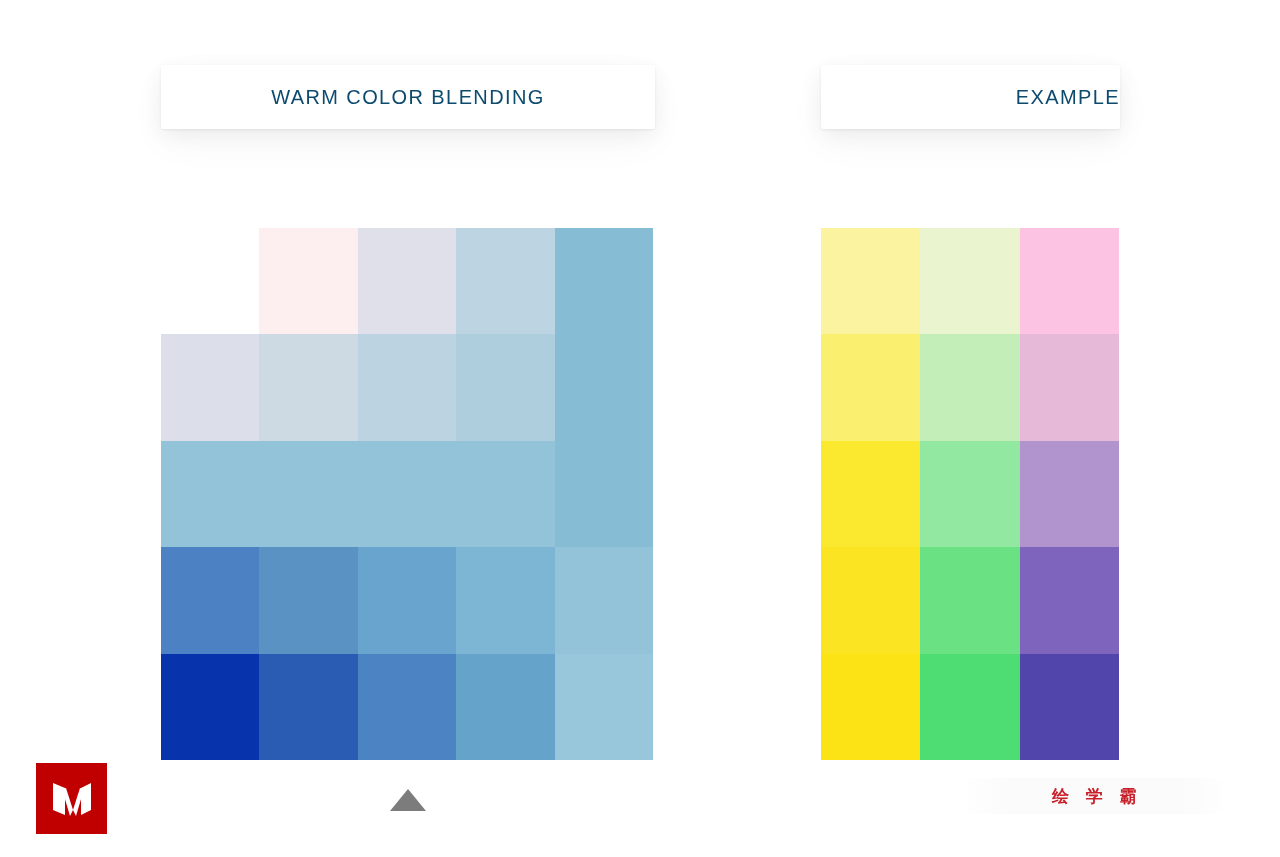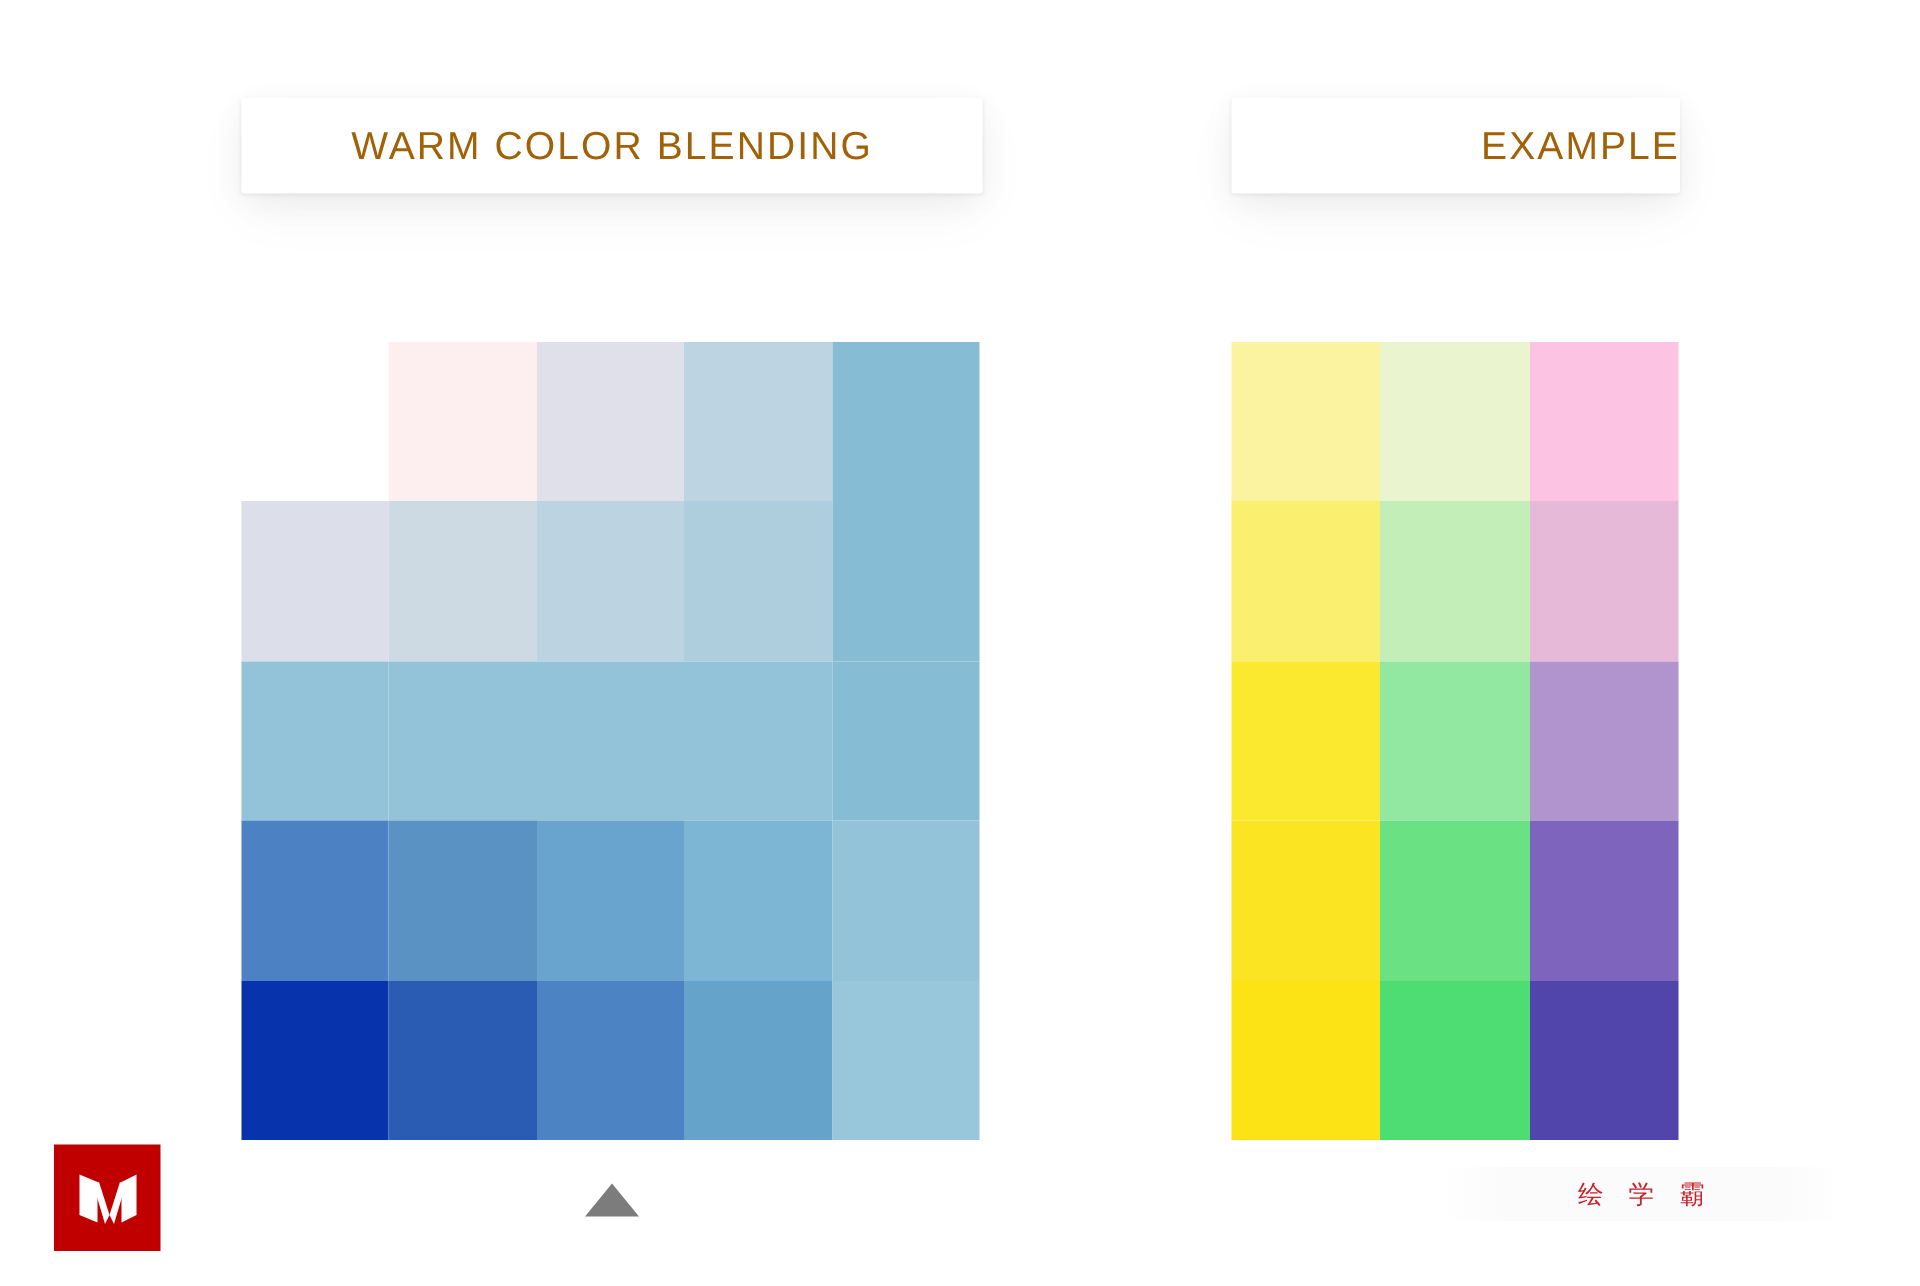--- a/index.html
+++ b/index.html
@@ -35,22 +35,22 @@
     height: 64px;
   }
   #header-card-right {
     left: 821px;
     top: 65px;
     width: 299px;
     height: 64px;
     justify-content: flex-end;
   }
   .header-title {
-    color: #a16207;
-    font-size: 26px;
+    color: #0c4a6e;
+    font-size: 20px;
     letter-spacing: 1.4px;
     font-weight: 400;
     white-space: nowrap;
   }
 
   
   .grid {
     position: absolute;
     display: grid;
   }
@@ -101,21 +101,21 @@
   }
   #brand-logo svg { display: block; }
 
   
   #watermark {
     position: absolute;
     left: 1052px;
     top: 785px;
     color: #c8202a;
     font-size: 17px;
-    font-weight: normal;
+    font-weight: bold;
     letter-spacing: 6px;
     white-space: nowrap;
   }
   #watermark-plate {
     position: absolute;
     left: 960px;
     top: 778px;
     width: 270px;
     height: 36px;
     background: linear-gradient(90deg, rgba(250,250,250,0) 0%, rgba(250,250,250,0.85) 18%, rgba(250,250,250,0.85) 82%, rgba(250,250,250,0) 100%);

